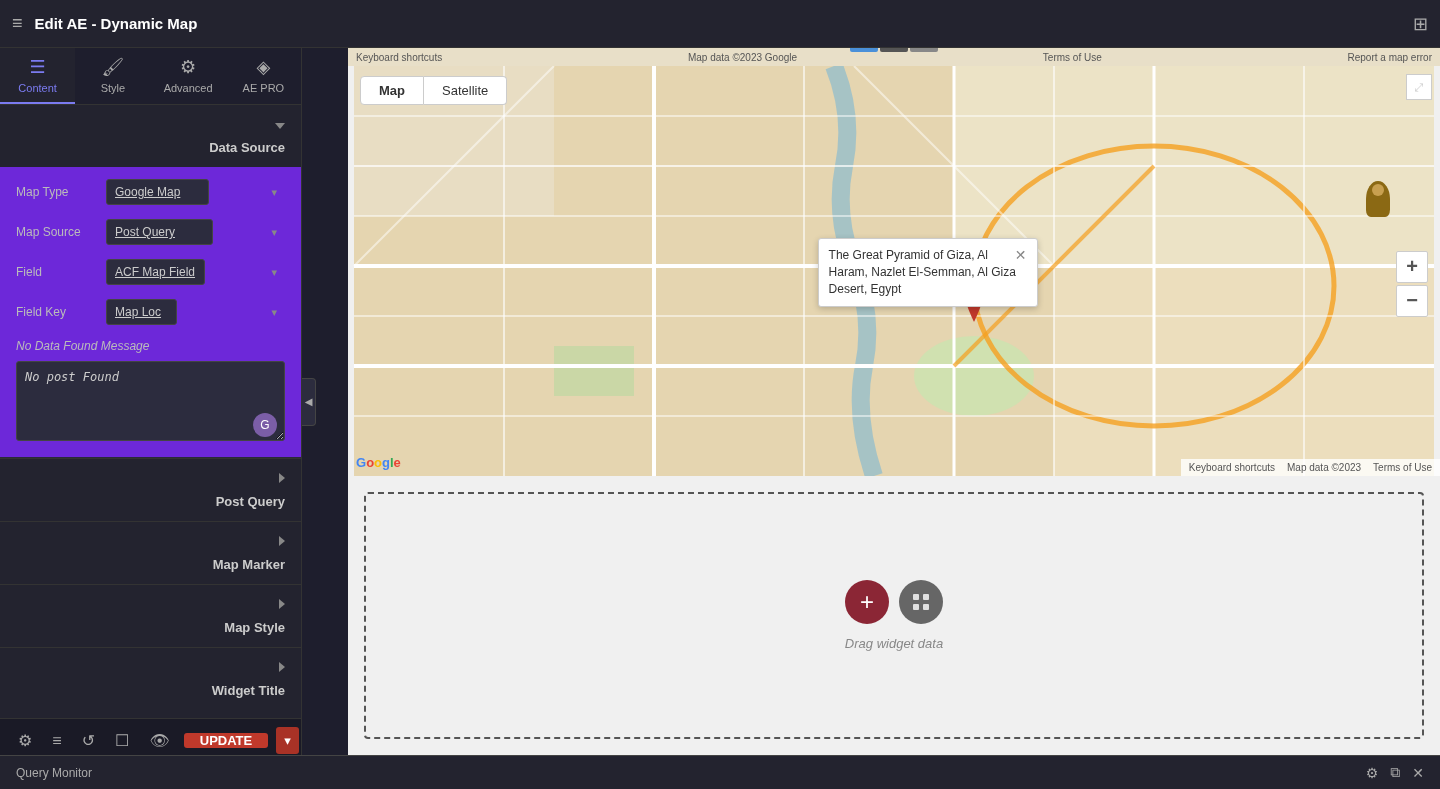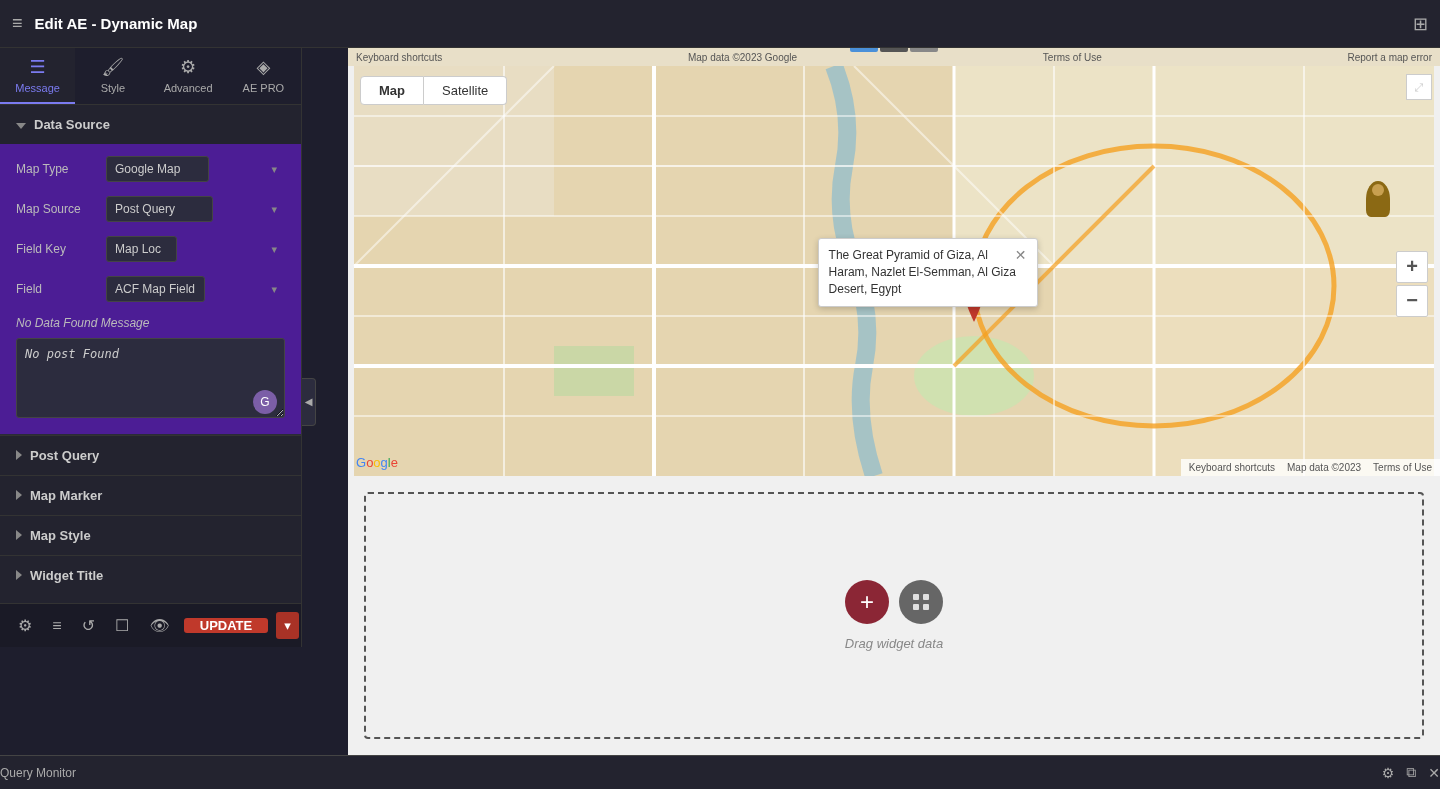--- a/index.html
+++ b/index.html
@@ -20,22 +20,22 @@
     
     .sidebar-tabs { display: flex; border-bottom: 1px solid #333; background: #1e1e2d; }
     .sidebar-tab { flex: 1; display: flex; flex-direction: column; align-items: center; justify-content: center; padding: 8px 4px; cursor: pointer; color: #aaa; font-size: 11px; gap: 4px; border-bottom: 2px solid transparent; }
     .sidebar-tab.active { color: #7b7bf0; border-bottom: 2px solid #7b7bf0; background: #23232f; }
     .sidebar-tab-icon { font-size: 18px; }
 
     
     .sidebar-content { flex: 1; overflow-y: auto; padding-bottom: 8px; }
 
     
-    .section-header { display: flex; align-items: flex-end; padding: 12px 16px; cursor: pointer; font-size: 13px; font-weight: 600; color: #ccc; background: #23232f; gap: 8px; }
-    .section-body { padding: 12px 16px; background: #4c1d95; border-bottom: 1px solid #2a2a3a; }
+    .section-header { display: flex; align-items: flex-end; padding: 12px 16px; cursor: pointer; font-size: 13px; font-weight: 600; color: #ccc; background: #23232f; gap: 8px; flex-direction: column; }
+    .section-body { padding: 12px 16px; background: #6d28d9; border-bottom: 1px solid #2a2a3a; }
 
     
     .form-row { display: flex; align-items: center; margin-bottom: 14px; }
     .form-row:last-child { margin-bottom: 0; }
     .form-label { flex: 0 0 90px; font-size: 12px; color: #bbb; }
     .form-select { flex: 1; background: #2c2c3e; border: 1px solid #444; color: #ccc; font-size: 12px; padding: 5px 8px; border-radius: 3px; appearance: none; cursor: pointer; }
     .select-wrapper { flex: 1; position: relative; }
     .select-wrapper::after { content: '▾'; position: absolute; right: 8px; top: 50%; transform: translateY(-50%); color: #888; pointer-events: none; font-size: 11px; }
 
     
@@ -52,21 +52,21 @@
     .chevron-right { display: inline-block; width: 0; height: 0; border-top: 5px solid transparent; border-bottom: 5px solid transparent; border-left: 6px solid #888; }
     .chevron-down { display: inline-block; width: 0; height: 0; border-left: 5px solid transparent; border-right: 5px solid transparent; border-top: 6px solid #888; }
 
     
     .bottom-toolbar { display: flex; align-items: center; background: #1a1a26; border-top: 1px solid #333; height: 44px; padding: 0 12px; gap: 8px; }
     .bottom-tool-btn { background: none; border: none; color: #aaa; cursor: pointer; font-size: 16px; padding: 4px 6px; }
     .update-btn { background: #c0392b; color: #fff; border: none; padding: 0 16px; border-radius: 3px; font-size: 13px; font-weight: bold; cursor: pointer; margin-left: auto; }
     .update-btn-arrow { background: #a93226; color: #fff; border: none; padding: 6px 8px; border-radius: 3px; font-size: 13px; cursor: pointer; }
 
     
-    .query-monitor { background: #23232f; border-top: 1px solid #444; height: 34px; display: flex; align-items: center; padding: 0 0; font-size: 12px; color: #aaa; }
+    .query-monitor { background: #23232f; border-top: 1px solid #444; height: 34px; display: flex; align-items: center; padding: 0 16px; font-size: 12px; color: #aaa; }
     .query-monitor-actions { margin-left: auto; display: flex; gap: 12px; }
     .query-monitor-btn { background: none; border: none; color: #aaa; cursor: pointer; font-size: 14px; }
 
     
     .map-area { flex: 1; display: flex; flex-direction: column; overflow: hidden; background: #f0f0f0; position: relative; margin-left: 46px; }
     .map-view-tab { padding: 6px 18px; background: #fff; border: 1px solid #ccc; font-size: 13px; cursor: pointer; color: #333; font-weight: 400; }
     .map-view-tab.active { background: #fff; font-weight: bold; }
     .map-view-tab:first-child { border-radius: 4px 0 0 4px; border-right: none; }
     .map-view-tab:last-child { border-radius: 0 4px 4px 0; }
 
@@ -88,49 +88,49 @@
     .drag-buttons { display: flex; gap: 10px; }
     .drag-btn-add { width: 44px; height: 44px; background: #8b2635; border-radius: 50%; border: none; color: #fff; font-size: 24px; cursor: pointer; display: flex; align-items: center; justify-content: center; }
     .drag-btn-widget { width: 44px; height: 44px; background: #666; border-radius: 50%; border: none; color: #fff; font-size: 16px; cursor: pointer; display: flex; align-items: center; justify-content: center; }
     .drag-label { color: #888; font-size: 13px; font-style: italic; }
 
     
     .collapse-panel { position: absolute; right: -14px; top: 50%; transform: translateY(-50%); width: 14px; height: 48px; background: #2c2c3e; border: 1px solid #444; border-left: none; display: flex; align-items: center; justify-content: center; cursor: pointer; border-radius: 0 4px 4px 0; z-index: 5; }
     .sidebar-wrapper { position: relative; }
 
     
-    .google-logo { position: absolute; bottom: 6px; left: 8px; font-size: 13px; font-weight: normal; color: #555; z-index: 10; }
+    .google-logo { position: absolute; bottom: 6px; left: 8px; font-size: 13px; font-weight: bold; color: #555; z-index: 10; }
     .google-logo span.g { color: #4285F4; }
     .google-logo span.o1 { color: #EA4335; }
     .google-logo span.o2 { color: #FBBC05; }
     .google-logo span.g2 { color: #4285F4; }
     .google-logo span.l { color: #34A853; }
     .google-logo span.e { color: #EA4335; }
 
-    select { outline: none; }
+    select { outline: none; text-decoration: underline; }
     textarea { outline: none; font-style: italic; }
   </style>
 </head>
 <body>
 
 <div class="top-bar">
   <span class="top-bar-menu">≡</span>
   <span class="top-bar-title">Edit AE - Dynamic Map</span>
   <span class="top-bar-grid">⊞</span>
 </div>
 
 <div class="main">
 
   <div class="sidebar-wrapper" style="position:relative;">
     <div class="sidebar">
 
       <div class="sidebar-tabs">
         <div class="sidebar-tab active">
           <span class="sidebar-tab-icon">☰</span>
-          <span>Message</span>
+          <span>Content</span>
         </div>
         <div class="sidebar-tab">
           <span class="sidebar-tab-icon">🖌</span>
           <span>Style</span>
         </div>
         <div class="sidebar-tab">
           <span class="sidebar-tab-icon">⚙</span>
           <span>Advanced</span>
         </div>
         <div class="sidebar-tab">
@@ -163,36 +163,36 @@
               <div class="select-wrapper">
                 <select class="form-select">
                   <option>Post Query</option>
                   <option>Custom Address</option>
                   <option>Geolocation</option>
                 </select>
               </div>
             </div>
 
             <div class="form-row">
+              <span class="form-label">Field</span>
+              <div class="select-wrapper">
+                <select class="form-select">
+                  <option>ACF Map Field</option>
+                  <option>Custom Field</option>
+                </select>
+              </div>
+            </div>
+
+            <div class="form-row">
               <span class="form-label">Field Key</span>
               <div class="select-wrapper">
                 <select class="form-select">
                   <option>Map Loc</option>
                   <option>location</option>
                   <option>map_field</option>
-                </select>
-              </div>
-            </div>
-
-            <div class="form-row">
-              <span class="form-label">Field</span>
-              <div class="select-wrapper">
-                <select class="form-select">
-                  <option>ACF Map Field</option>
-                  <option>Custom Field</option>
                 </select>
               </div>
             </div>
 
             <div>
               <div class="no-data-label">No Data Found Message</div>
               <div class="textarea-wrapper">
                 <textarea class="no-data-textarea" style="">No post Found</textarea>
                 <div class="textarea-icon">G</div>
               </div>

